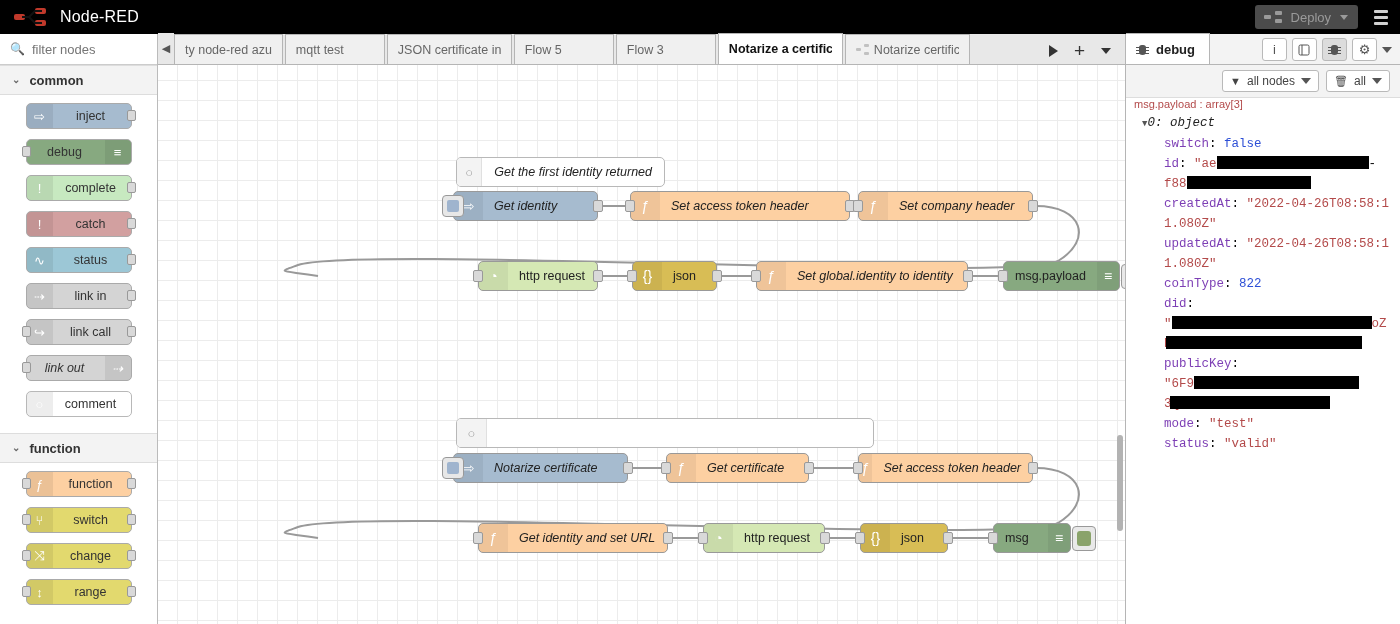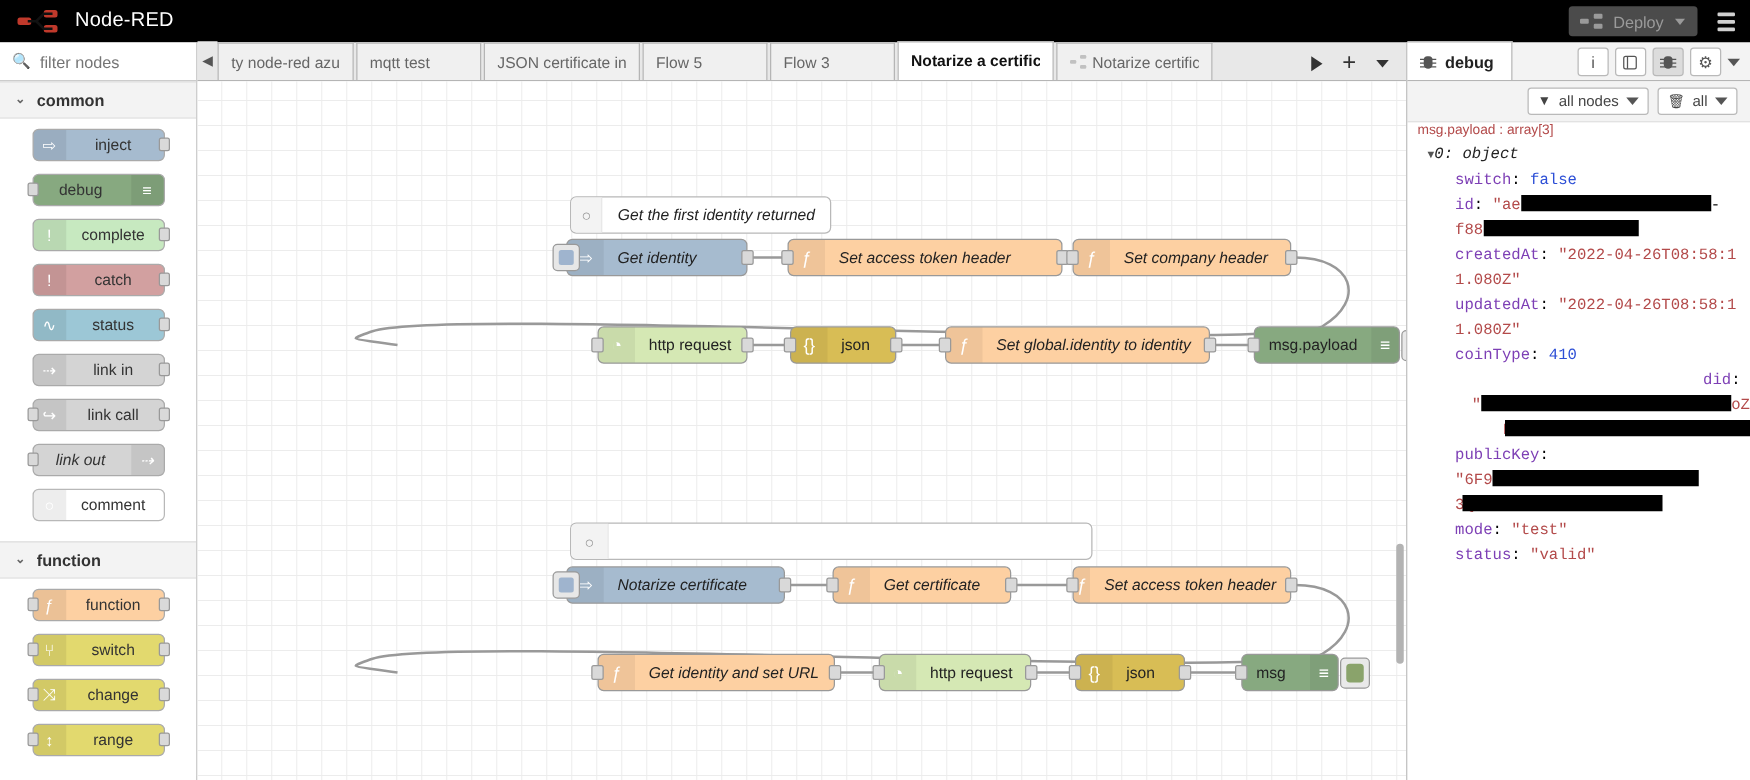--- a/index.html
+++ b/index.html
@@ -548,21 +548,21 @@
       </div>
     </div>
     <div class="dbg-msgs">
       <div class="msg-topic">msg.payload : array[3]</div>
       <div id="json-host" style="padding-left:10px;">
           <div class="jrow" style="padding-left:6px;"><span class="jtwisty">▼</span><span class="vital">0: object</span></div>
           <div class="jrow" style="padding-left: 28px;"><span class="k">switch</span>: <span class="vnum">false</span></div>
           <div class="jrow" style="padding-left: 28px;"><span class="k">id</span>: <span class="vstr">"ae</span><span class="redact" style="width:152px"></span>-<br><span class="vstr">f88</span><span class="redact" style="width:124px"></span></div>
           <div class="jrow" style="padding-left: 28px;"><span class="k">createdAt</span>: <span class="vstr">"2022-04-26T08:58:11.080Z"</span></div>
           <div class="jrow" style="padding-left: 28px;"><span class="k">updatedAt</span>: <span class="vstr">"2022-04-26T08:58:11.080Z"</span></div>
-          <div class="jrow" style="padding-left: 28px;"><span class="k">coinType</span>: <span class="vnum">410</span></div>
-          <div class="jrow" style="padding-left: 28px; text-align: right;"><span class="k">did</span>: <br><span class="vstr">"</span><span class="redact" style="width:200px"></span><span class="vstr">oZ</span><br><span class="vstr">E</span><span class="redact" style="width:196px;margin-left:-6px"></span></div>
+          <div class="jrow" style="padding-left: 28px;"><span class="k">coinType</span>: <span class="vnum">822</span></div>
+          <div class="jrow" style="padding-left: 28px;"><span class="k">did</span>: <br><span class="vstr">"</span><span class="redact" style="width:200px"></span><span class="vstr">oZ</span><br><span class="vstr">E</span><span class="redact" style="width:196px;margin-left:-6px"></span></div>
           <div class="jrow" style="padding-left: 28px;"><span class="k">publicKey</span>: <br><span class="vstr">"6F9</span><span class="redact" style="width:165px"></span><br><span class="vstr">3QJ9</span><span class="redact" style="width:160px;margin-left:-24px"></span></div>
           <div class="jrow" style="padding-left: 28px;"><span class="k">mode</span>: <span class="vstr">"test"</span></div>
           <div class="jrow" style="padding-left: 28px;"><span class="k">status</span>: <span class="vstr">"valid"</span></div>
         </div>
     </div>
   </div>
 </div>
 
 </body></html>

